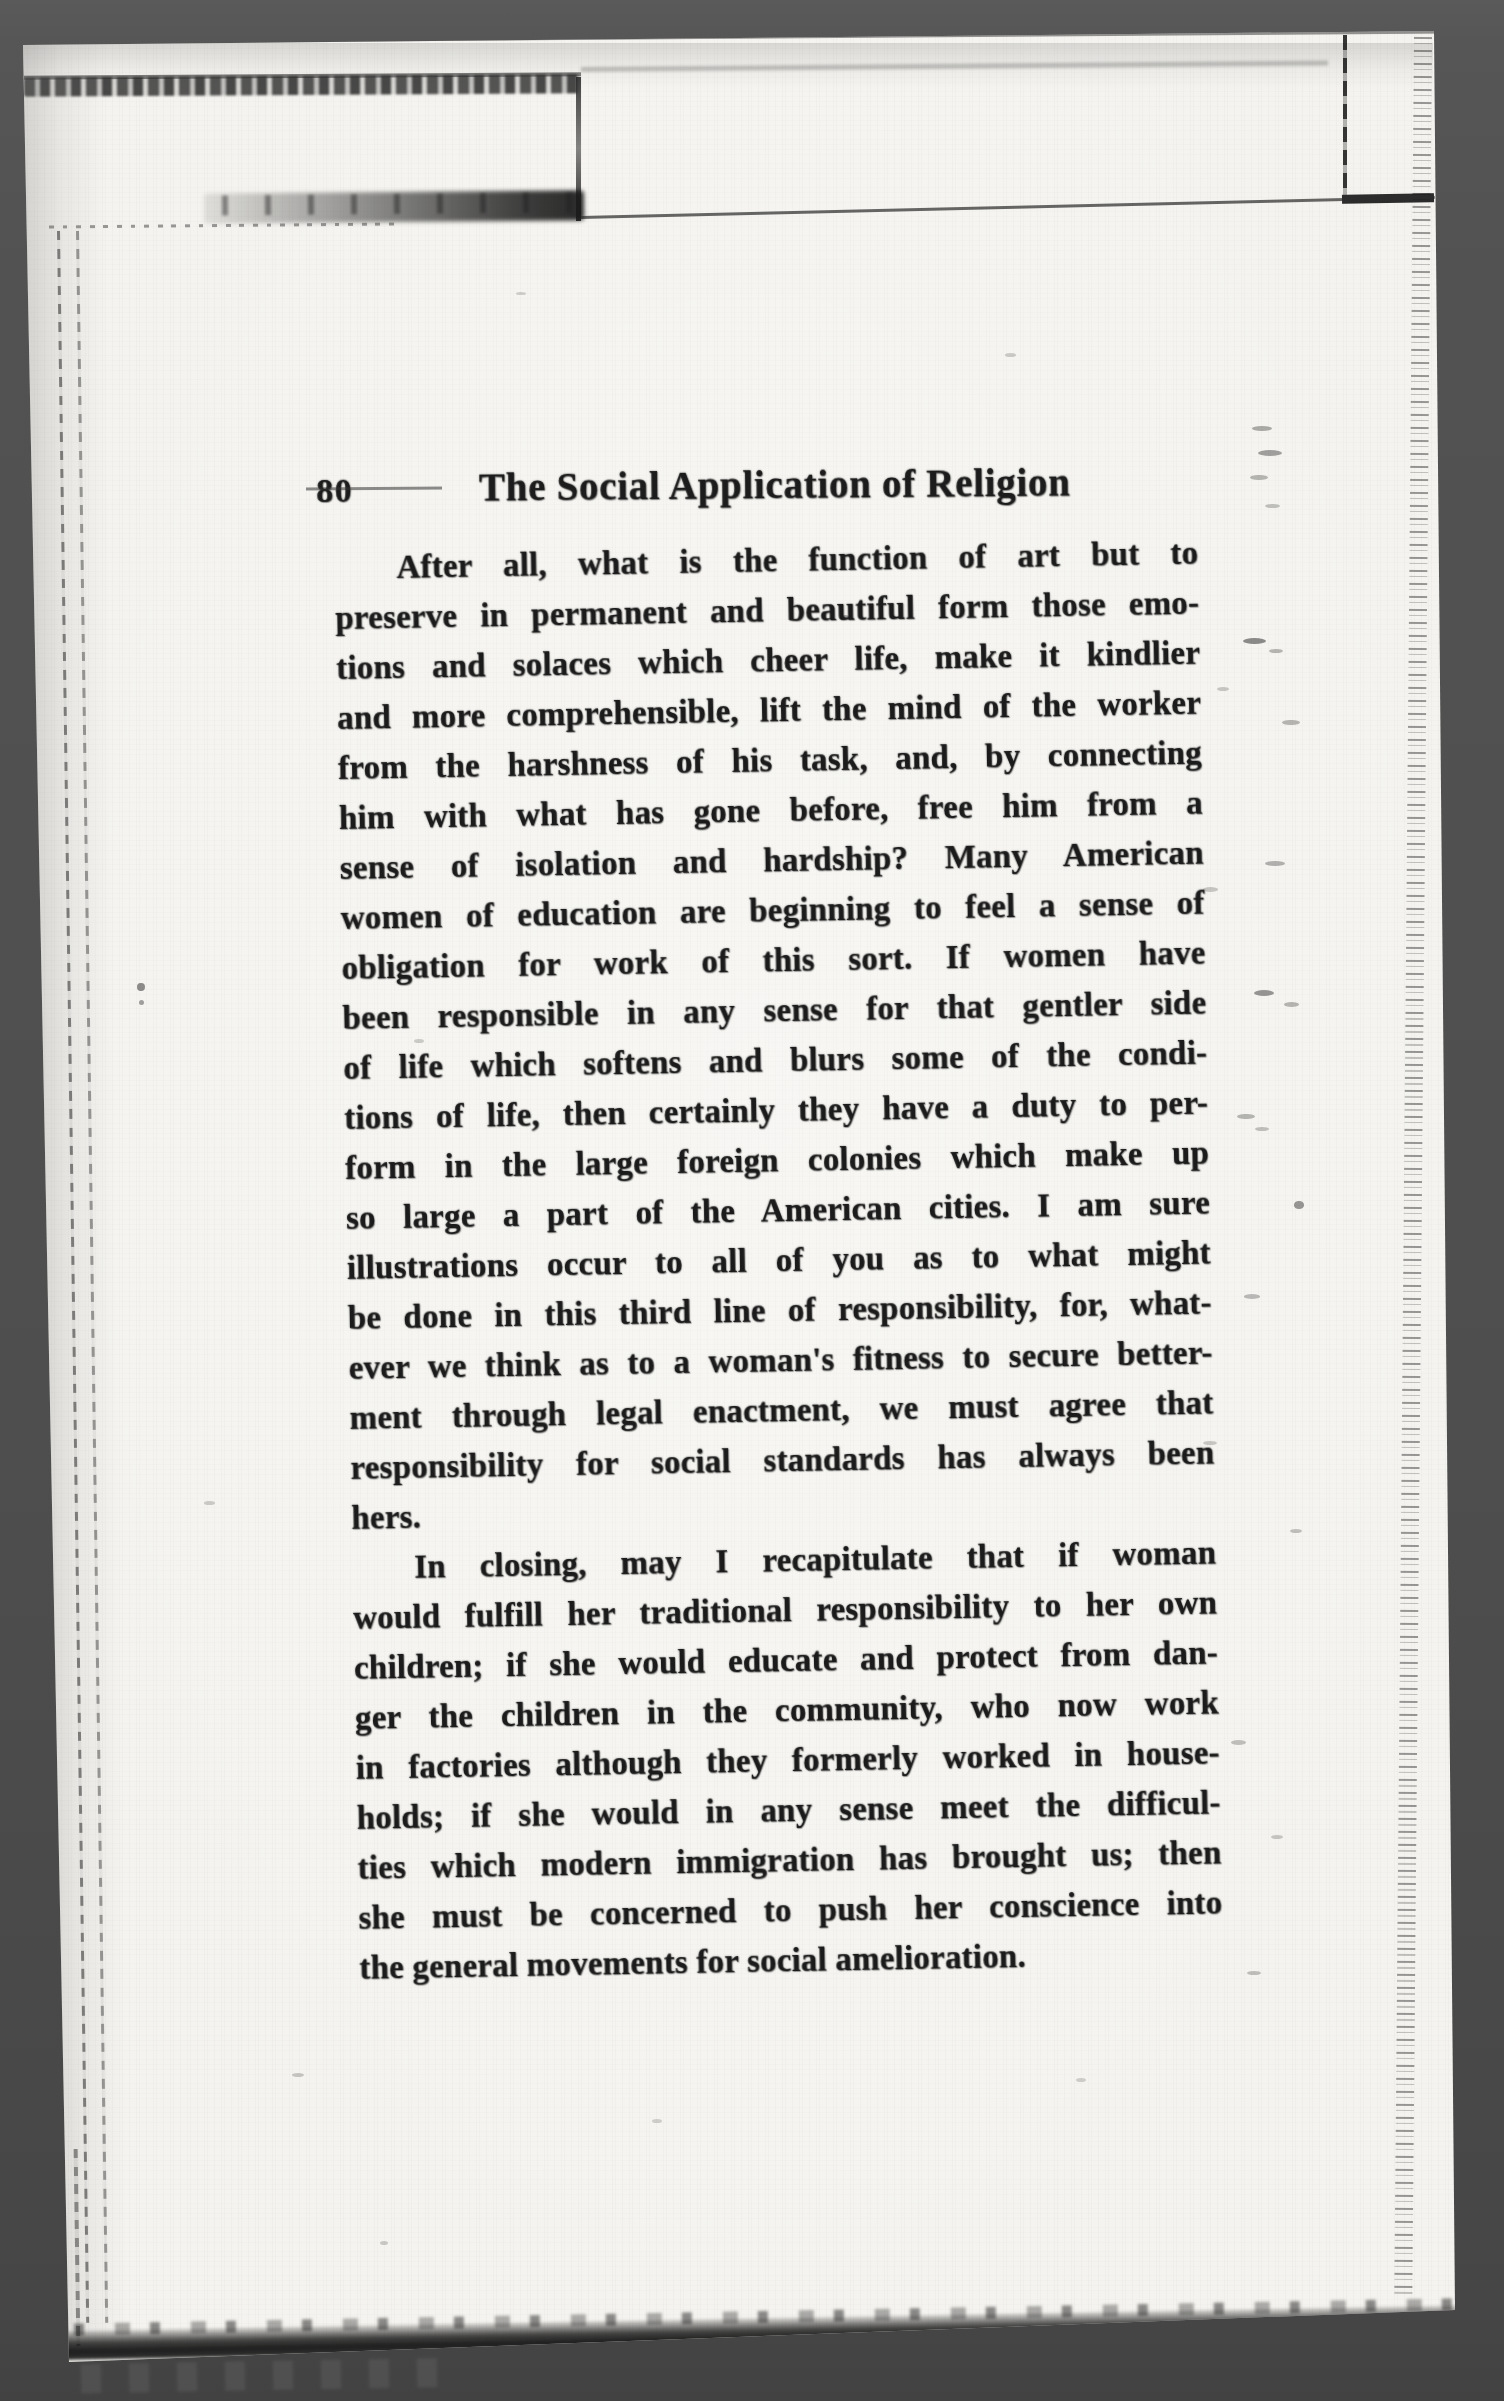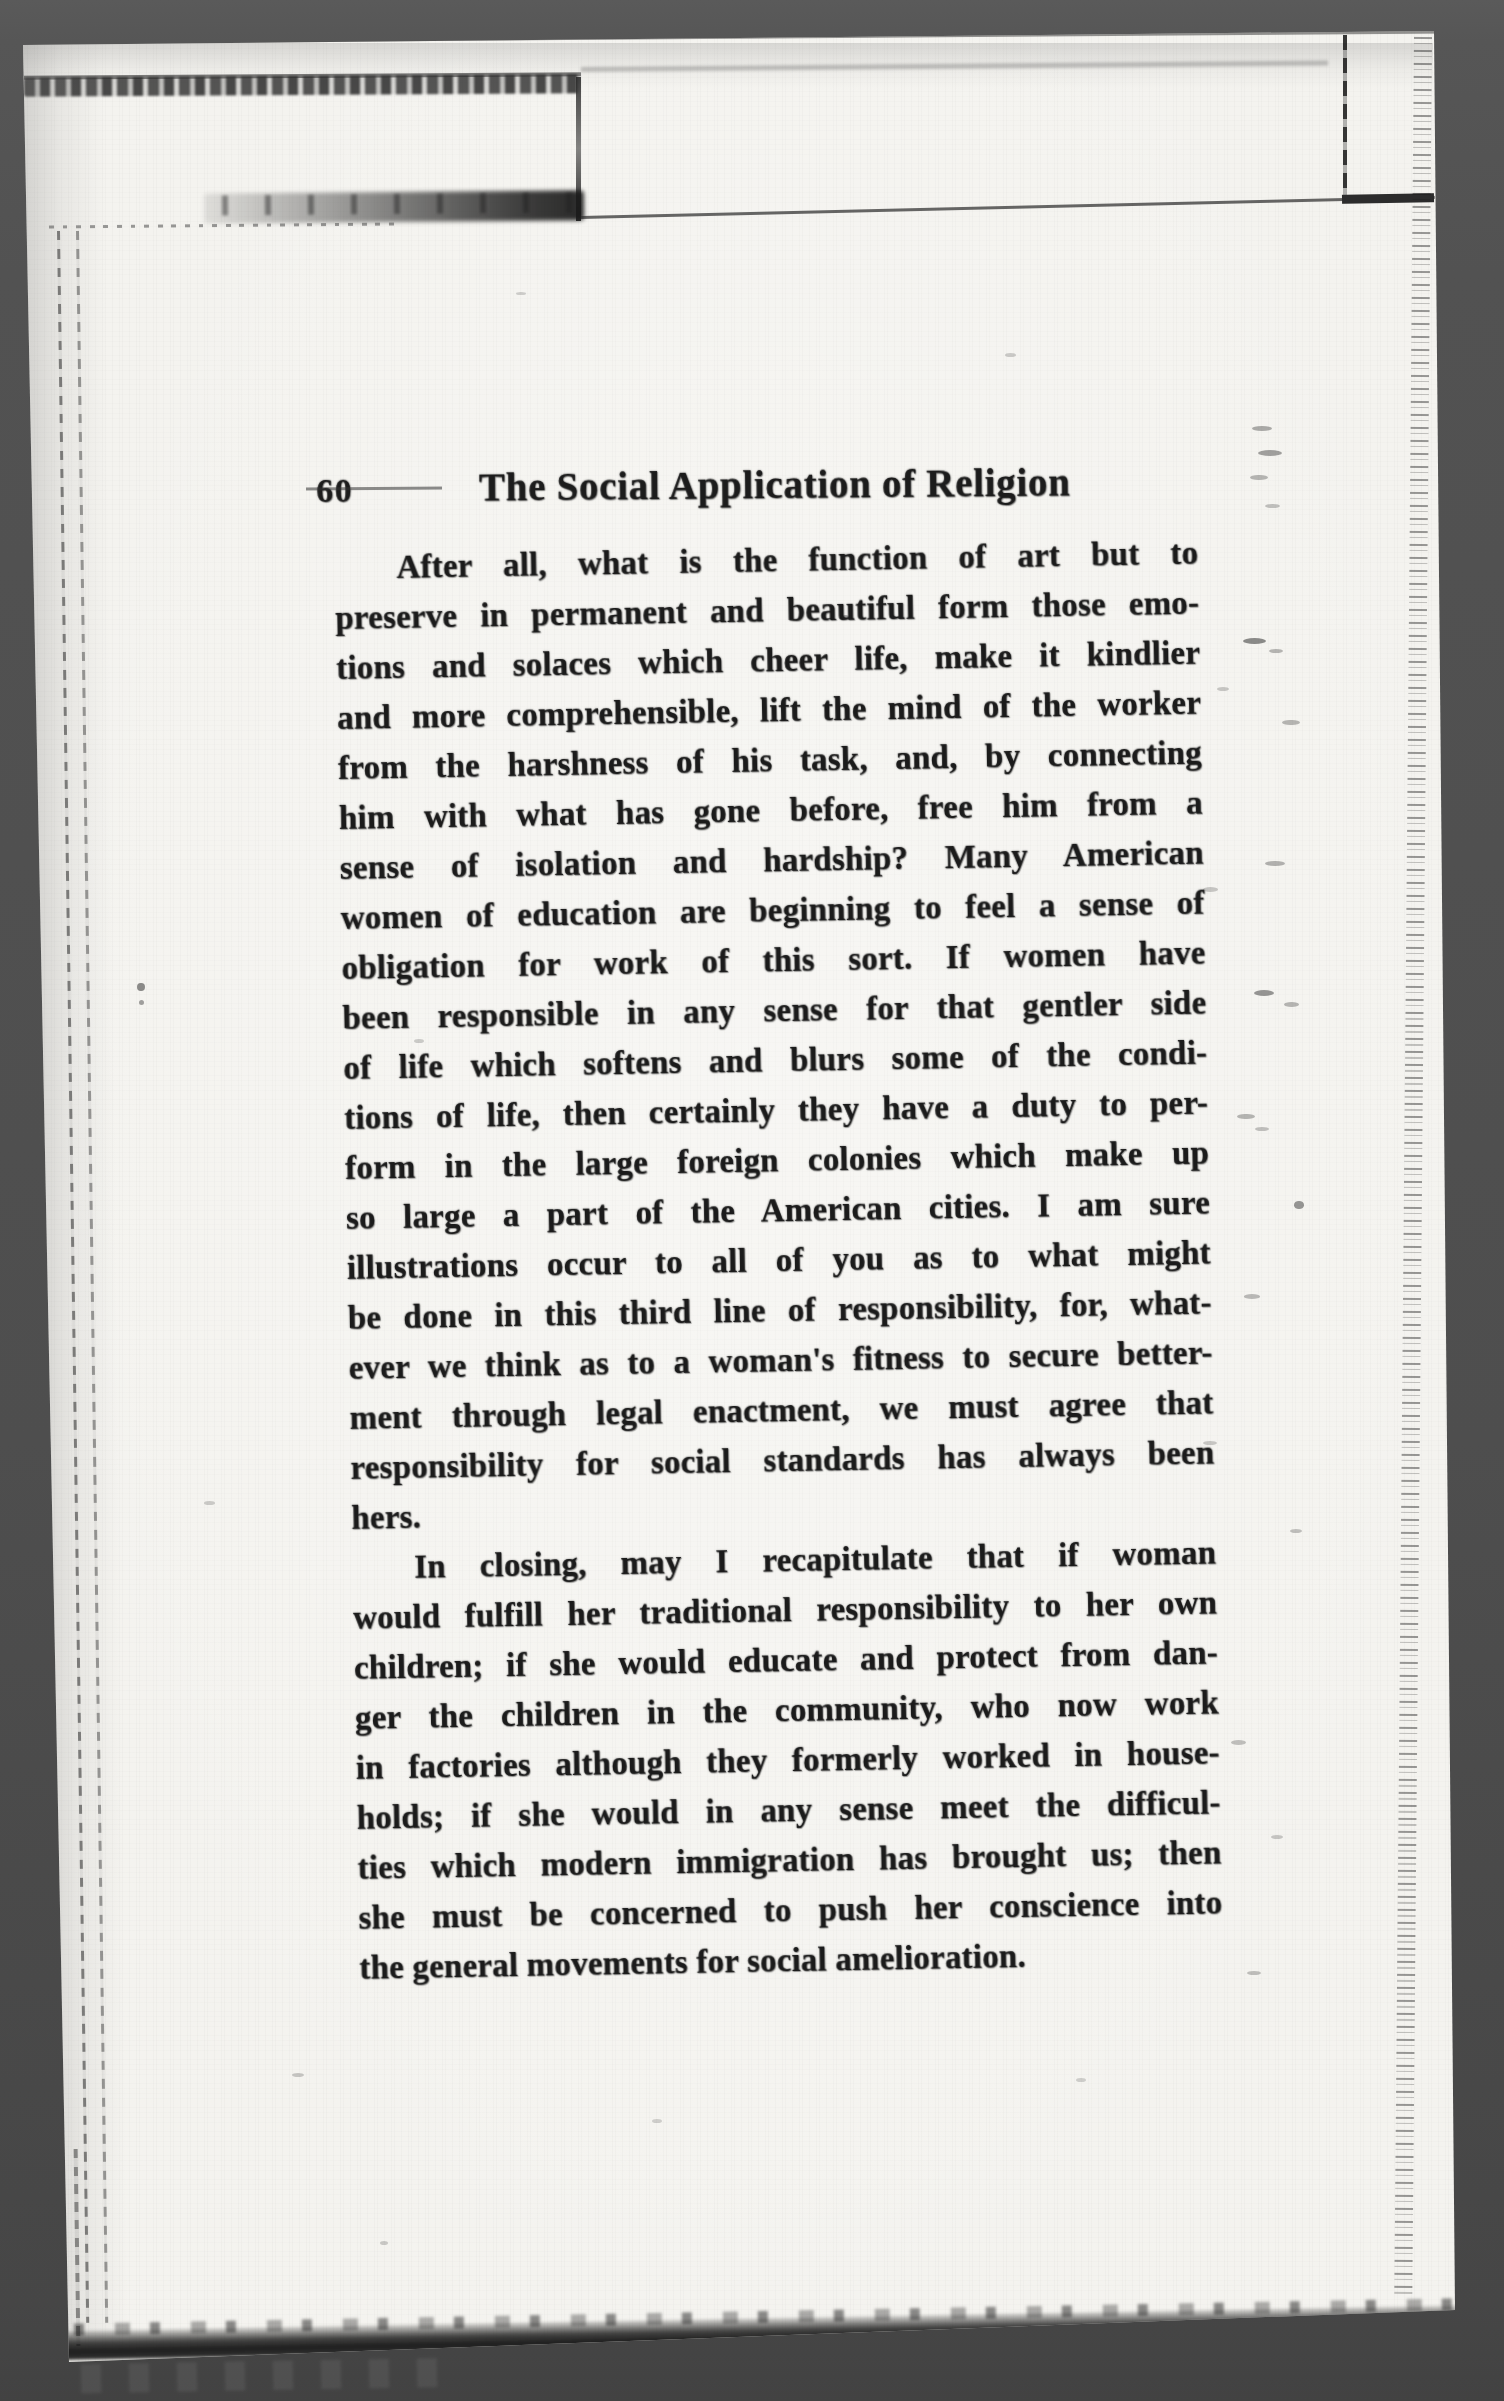--- a/index.html
+++ b/index.html
@@ -154,21 +154,21 @@
     <div class="artifact fold-line fold-2"></div>
     <div class="artifact bl-streak-1"></div>
     <div class="artifact bl-streak-2"></div>
 
     <div class="artifact edge-noise"></div>
 
     <div class="artifact bottom-band-ragged"></div>
     <div class="artifact bottom-band"></div>
 
     <div class="header-row">
-      <span class="pageno">60</span>
+      <span class="pageno">80</span>
       <span class="running-title">The Social Application of Religion</span>
     </div>
     <div class="artifact strike-line"></div>
 
     <div class="text-block">
         <div class="paragraph">
           <div class="line indent">After all, what is the function of art but to</div>
           <div class="line">preserve in permanent and beautiful form those emo-</div>
           <div class="line">tions and solaces which cheer life, make it kindlier</div>
           <div class="line">and more comprehensible, lift the mind of the worker</div>

